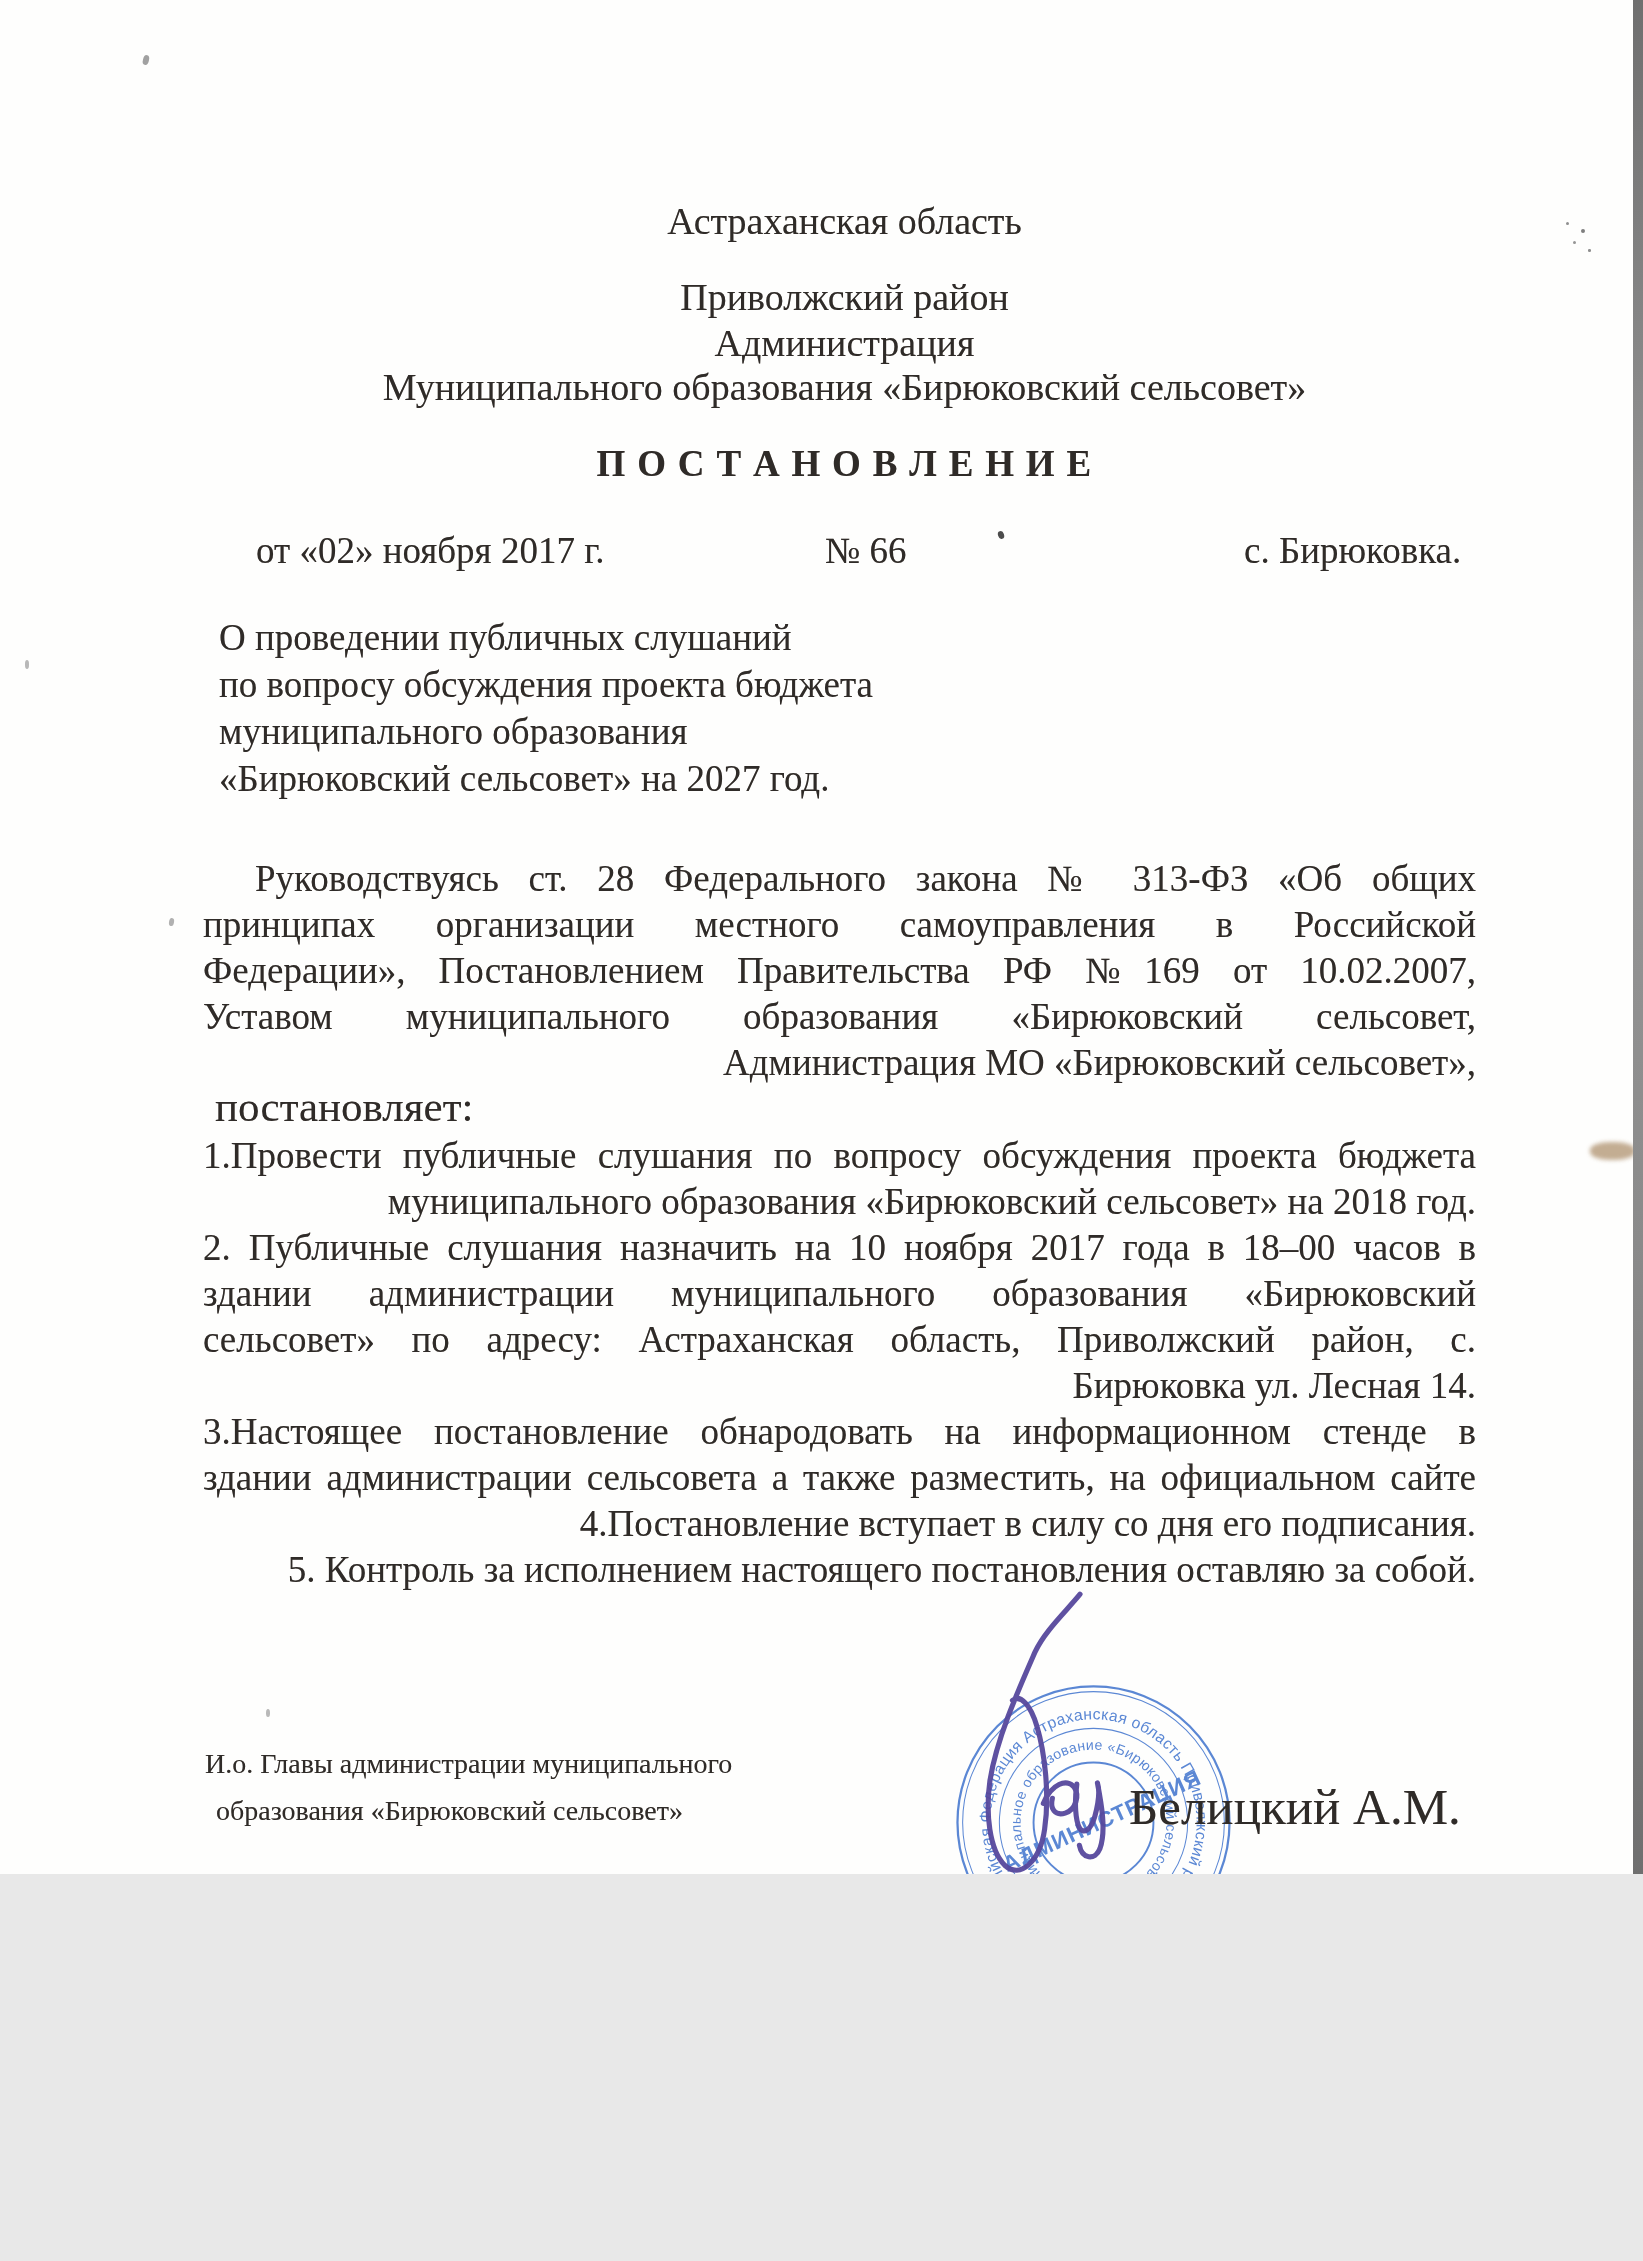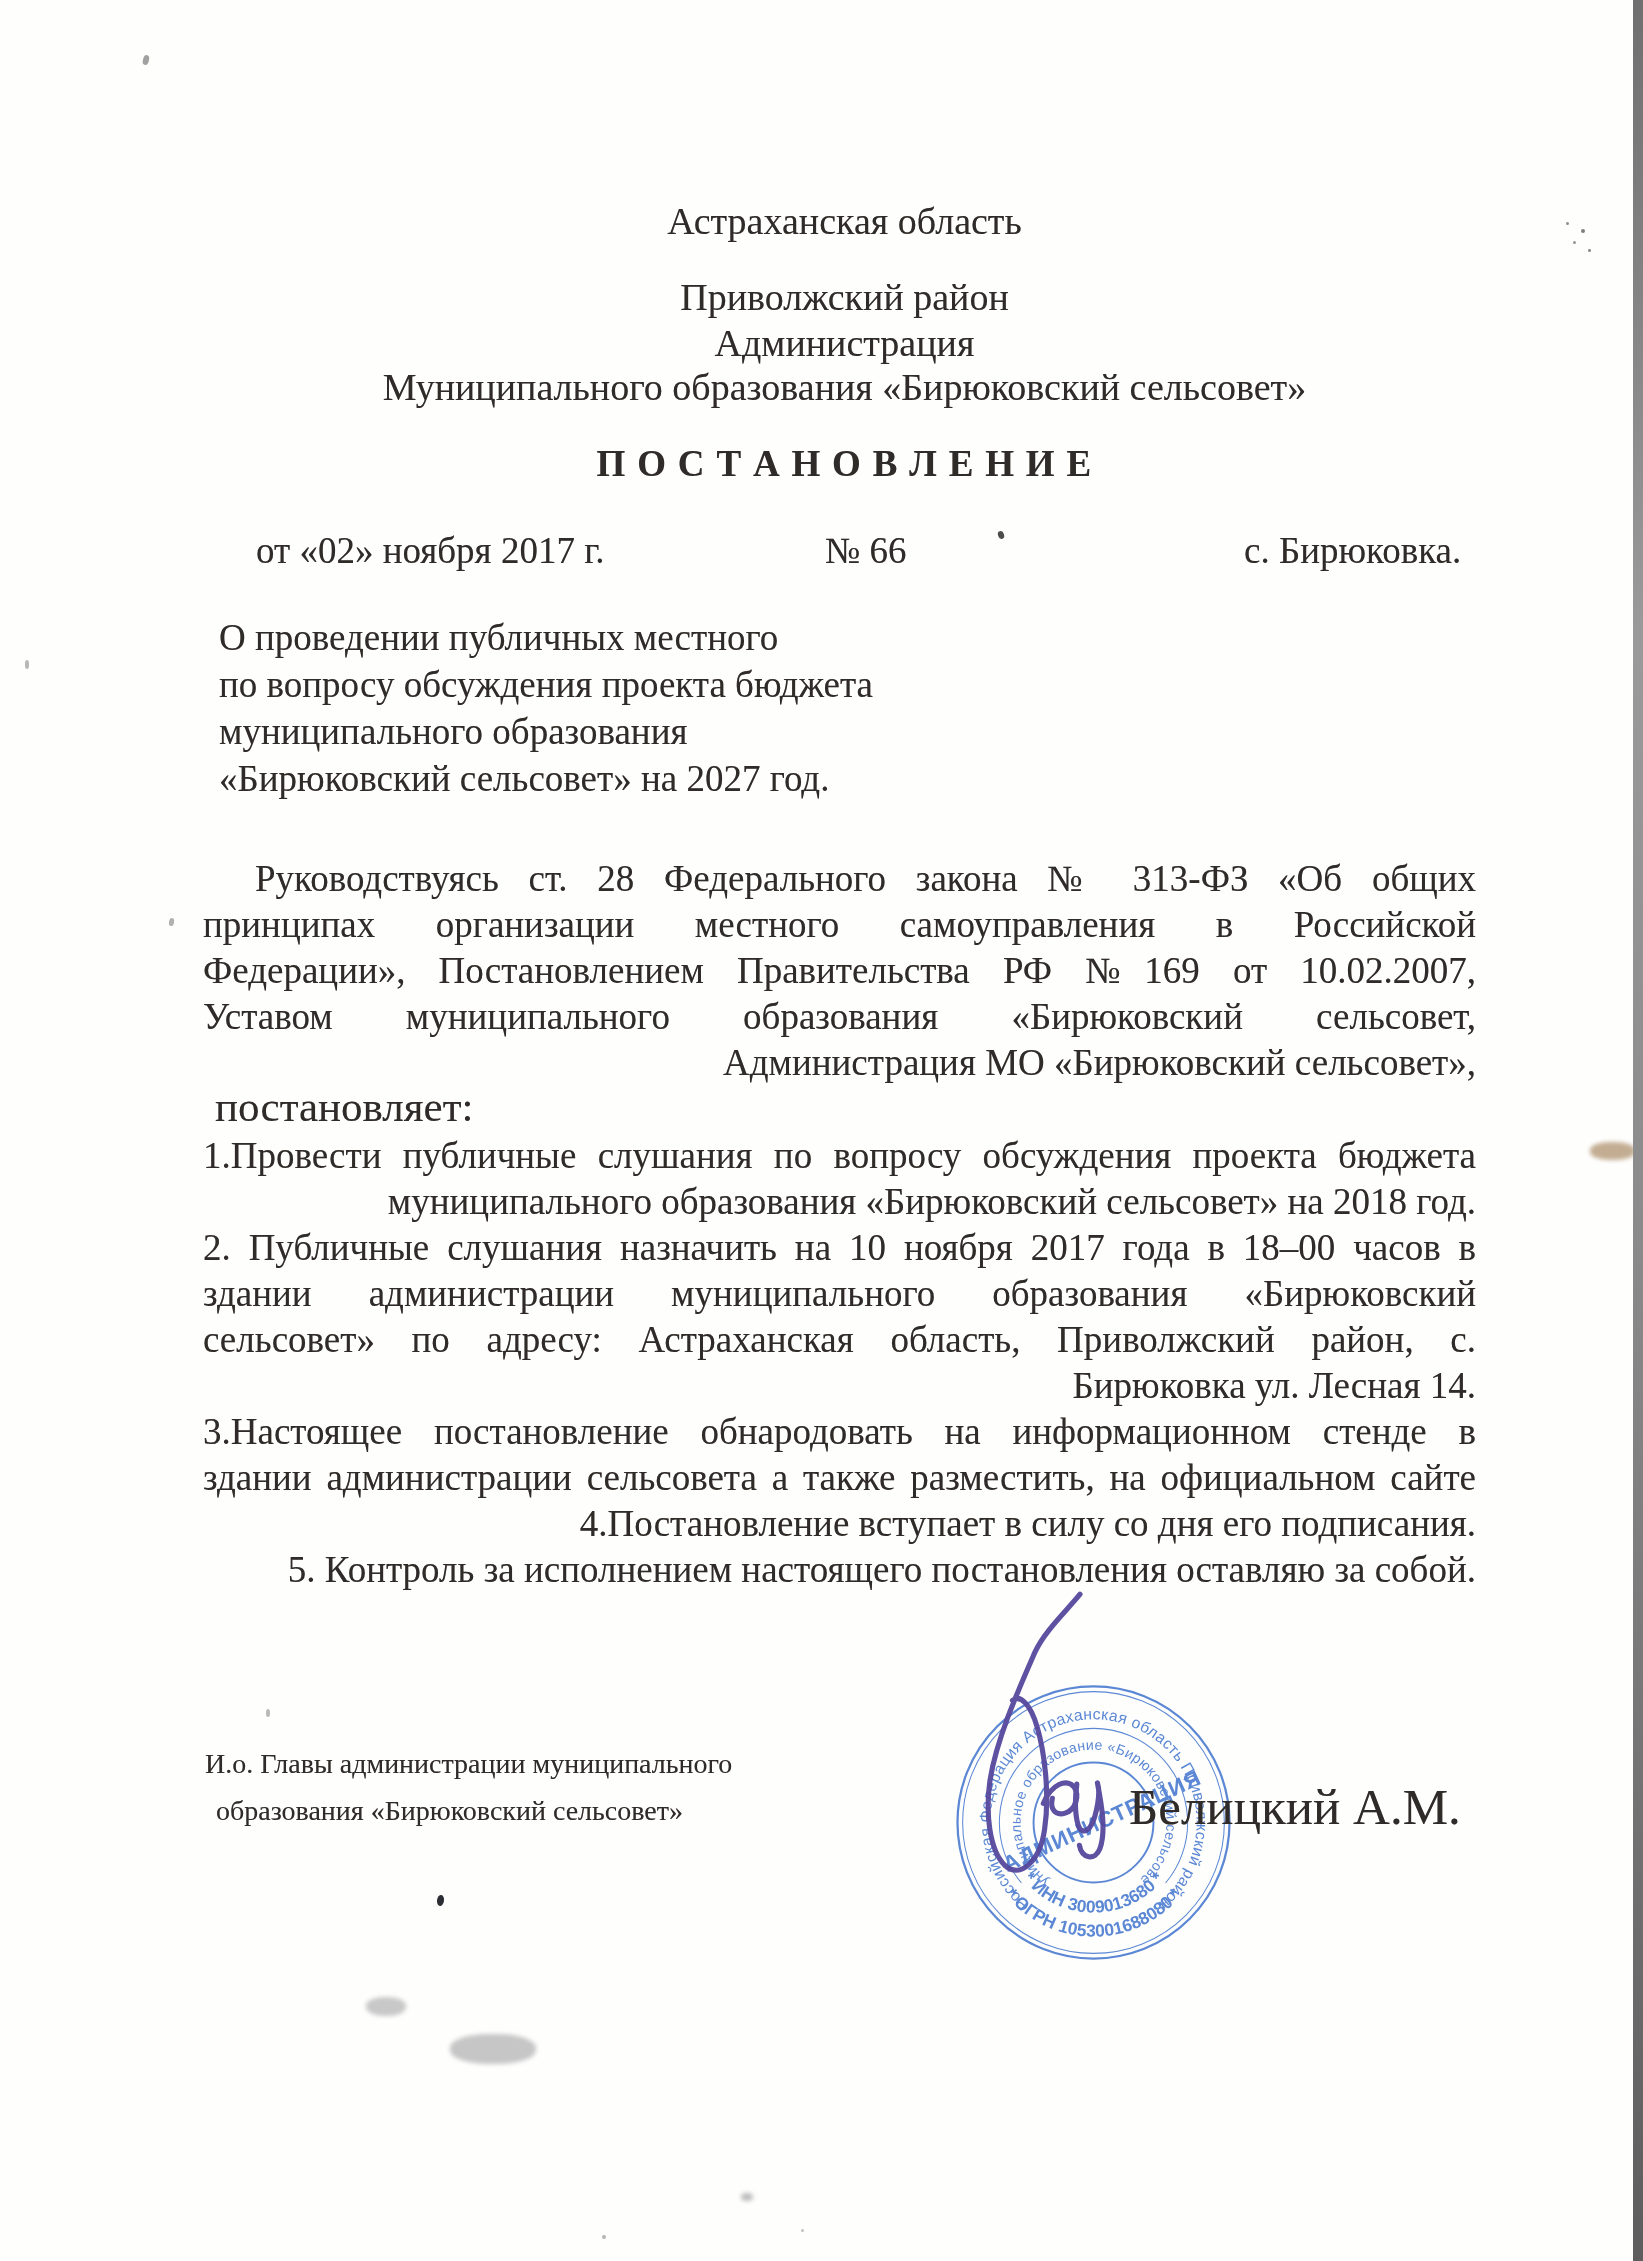--- a/index.html
+++ b/index.html
@@ -1,18 +1,18 @@
 <!DOCTYPE html>
 <html style="font-size:10.3px"><head>
 <meta charset="utf-8">
 <style>
   html,body{margin:0;padding:0;background:#e8e8e8;}
   #page{
     position:relative;
-    width:1644px;height:2261px;
+    width:1644px;height:1874px;
     background:#fefefd;
     overflow:hidden;
     font-family:"Liberation Serif", serif;
     color:#2f2b28;
   }
   .abs{position:absolute;}
   .doc{ text-shadow:0 0 0.6px rgba(80,66,52,.4); }
   .center-line{ left:45px; width:1599px; text-align:center; font-size:38px; }
   .doc-title{ font-weight:bold; font-size:37px; letter-spacing:1.3px; }
   .meta{ font-size:37px;margin-left:48px; }
@@ -46,21 +46,21 @@
   <div class="abs doc center-line" style="top:275px">Приволжский район</div>
   <div class="abs doc center-line" style="top:321px">Администрация</div>
   <div class="abs doc center-line" style="top:365px">Муниципального образования «Бирюковский  сельсовет»</div>
   <div class="abs doc center-line doc-title" style="top:442px">П О С Т А Н О В Л Е Н И Е</div>
 
   <div class="abs doc meta" style="left:208px;top:529px">от «02» ноября 2017 г.</div>
   <div class="abs doc meta" style="left:777px;top:529px">№ 66</div>
   <div class="abs doc meta" style="left:1196px;top:529px">с. Бирюковка.</div>
 
   <div class="abs doc subject" style="left:219px;top:614px">
-      <div>О проведении публичных местного</div>
+      <div>О проведении публичных слушаний</div>
       <div>по вопросу обсуждения проекта бюджета</div>
       <div>муниципального образования</div>
       <div>«Бирюковский сельсовет» на 2027 год.</div>
     </div>
 
   <div class="abs doc block" style="top:856px">
       <div class=" jline indent">Руководствуясь ст. 28 Федерального закона № 313-ФЗ «Об общих</div>
       <div class=" jline">принципах организации местного самоуправления в Российской</div>
       <div class=" jline">Федерации», Постановлением Правительства РФ №169 от 10.02.2007,</div>
       <div class=" jline">Уставом муниципального образования «Бирюковский сельсовет,</div>

